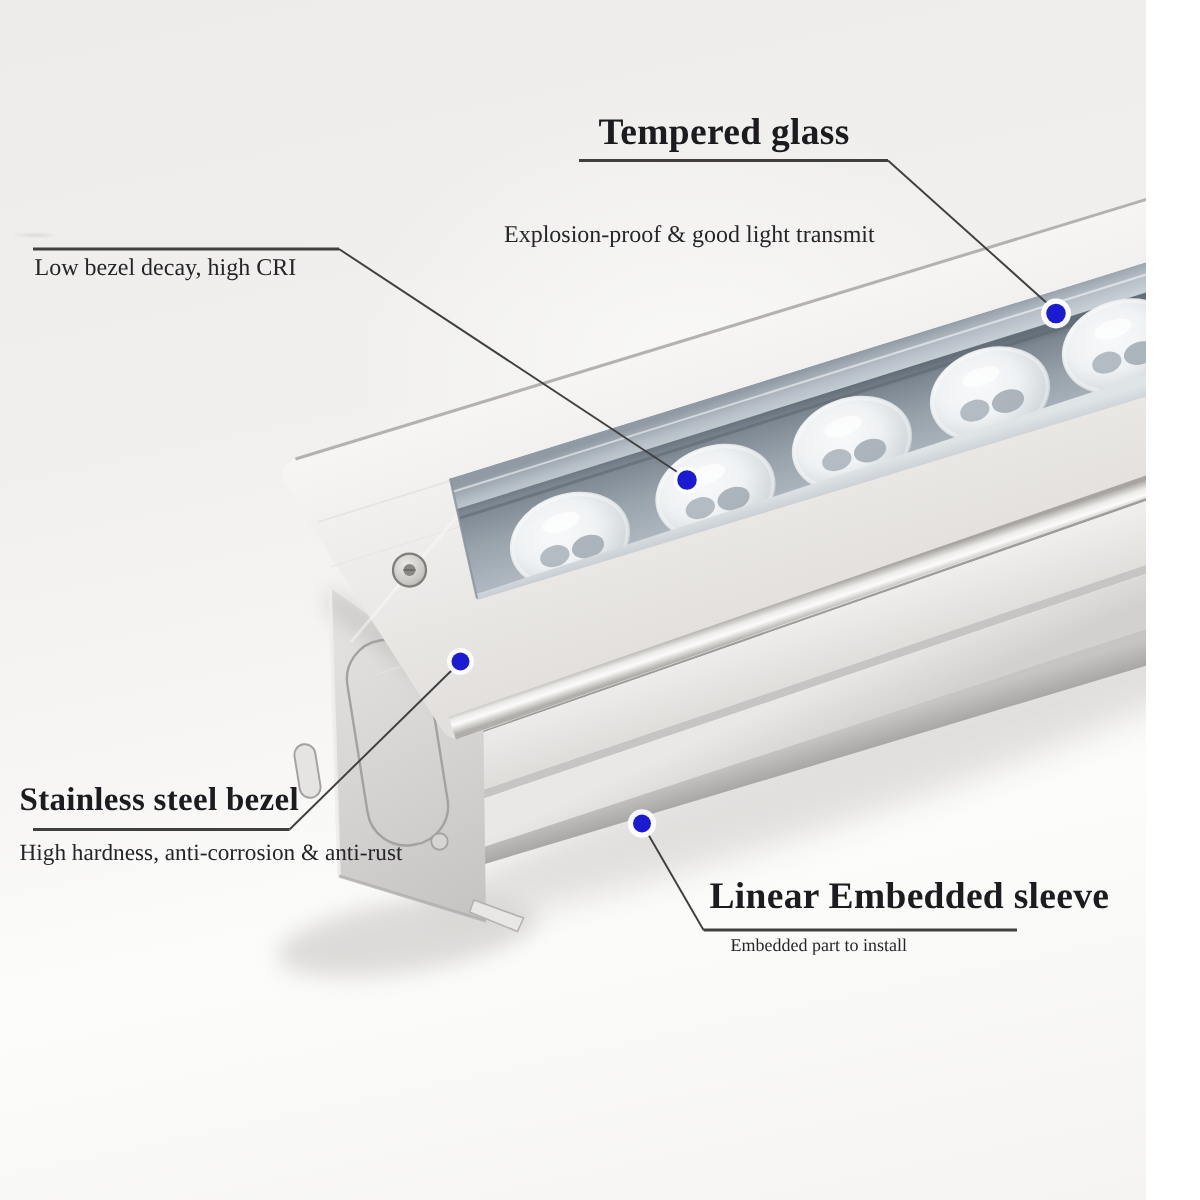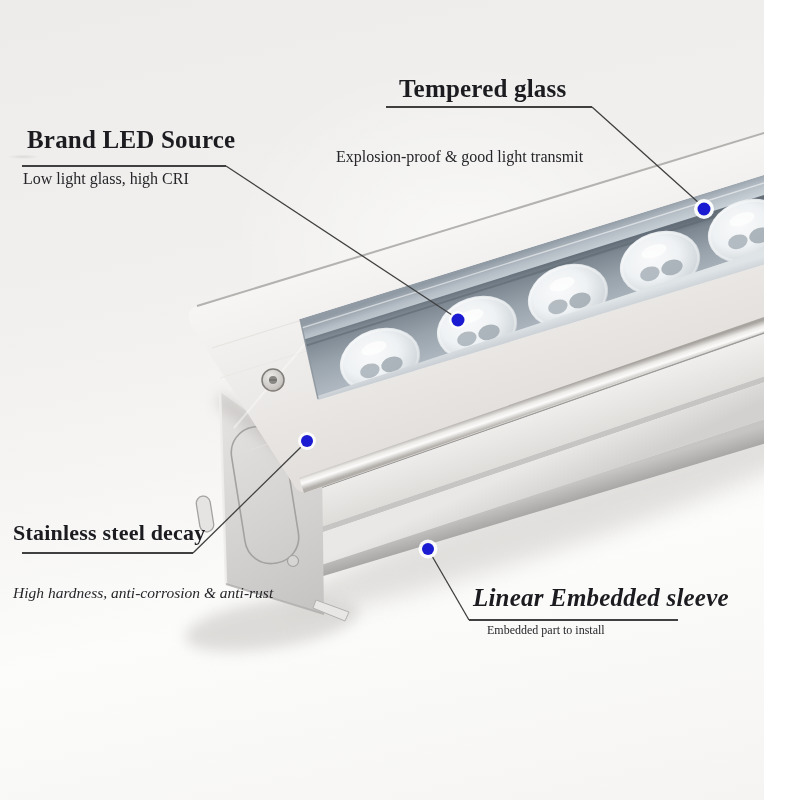--- a/index.html
+++ b/index.html
@@ -17,22 +17,22 @@
     letter-spacing:.2px;line-height:1.05;
   }
   .callout-sub{
     position:absolute;color:#26262a;white-space:nowrap;line-height:1.05;
   }
   #t-tempered{left:399px;top:76px;font-size:25px;}
   #s-tempered{left:336px;top:109px;font-size:16px;margin-top:40px;}
   #t-brand{left:27px;top:127px;font-size:25px;}
   #s-brand{left:23px;top:171px;font-size:16px;}
   #t-stainless{left:13px;top:521px;font-size:22px;}
-  #s-stainless{left:13px;top:585px;font-size:15.5px;font-style:italic;}
-  #t-sleeve{left:473px;top:585px;font-size:25px;font-style:italic;}
+  #s-stainless{left:13px;top:561px;font-size:15.5px;}
+  #t-sleeve{left:473px;top:585px;font-size:25px;}
   #s-sleeve{left:487px;top:624px;font-size:12px;}
 </style>
 </head>
 <body>
 
 <div class="stage">
 
   <svg width="800" height="800" viewBox="0 0 800 800">
     <defs>
       <filter id="blurBig" x="-40%" y="-40%" width="180%" height="180%">
@@ -223,21 +223,20 @@
       <g>
         <circle cx="428" cy="549" r="9.5" fill="#ffffff" opacity="0.9"></circle>
         <circle cx="428" cy="549" r="6" fill="#1b1bd1"></circle>
       </g>
     </g>
   </svg>
 
   <div id="t-tempered" class="callout-title">Tempered glass</div>
   <div id="s-tempered" class="callout-sub">Explosion-proof &amp; good light transmit</div>
 
-  <div id="t-brand" class="callout-title">Brand LED Source</div>
-  <div id="s-brand" class="callout-sub">Low light glass, high CRI</div>
-
-  <div id="t-stainless" class="callout-title">Stainless steel decay</div>
+  <div id="s-brand" class="callout-sub">Low bezel decay, high CRI</div>
+
+  <div id="t-stainless" class="callout-title">Stainless steel bezel</div>
   <div id="s-stainless" class="callout-sub">High hardness, anti-corrosion &amp; anti-rust</div>
 
   <div id="t-sleeve" class="callout-title">Linear Embedded sleeve</div>
   <div id="s-sleeve" class="callout-sub">Embedded part to install</div>
 </div>
 
 </body></html>

